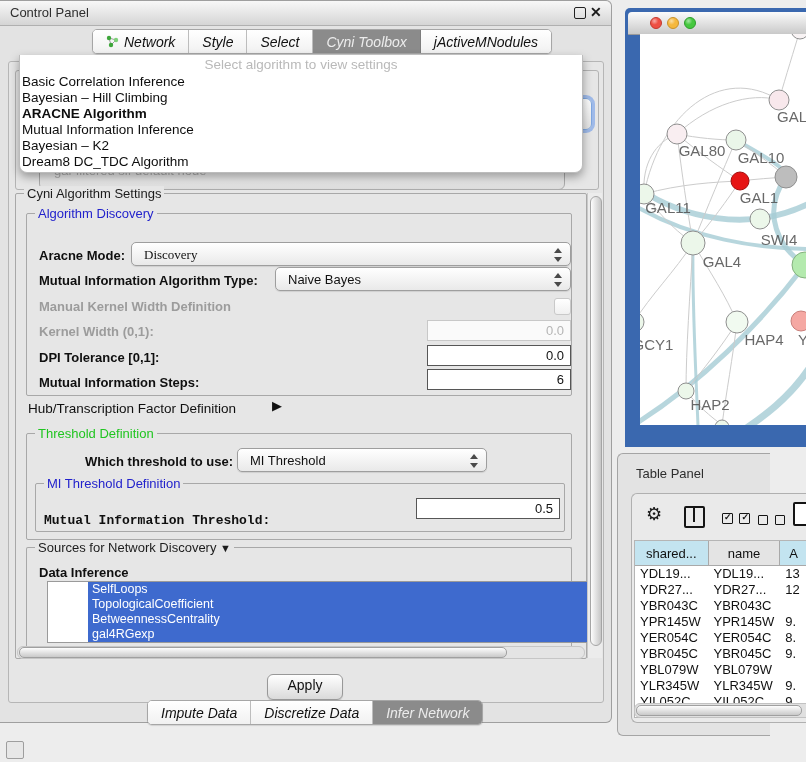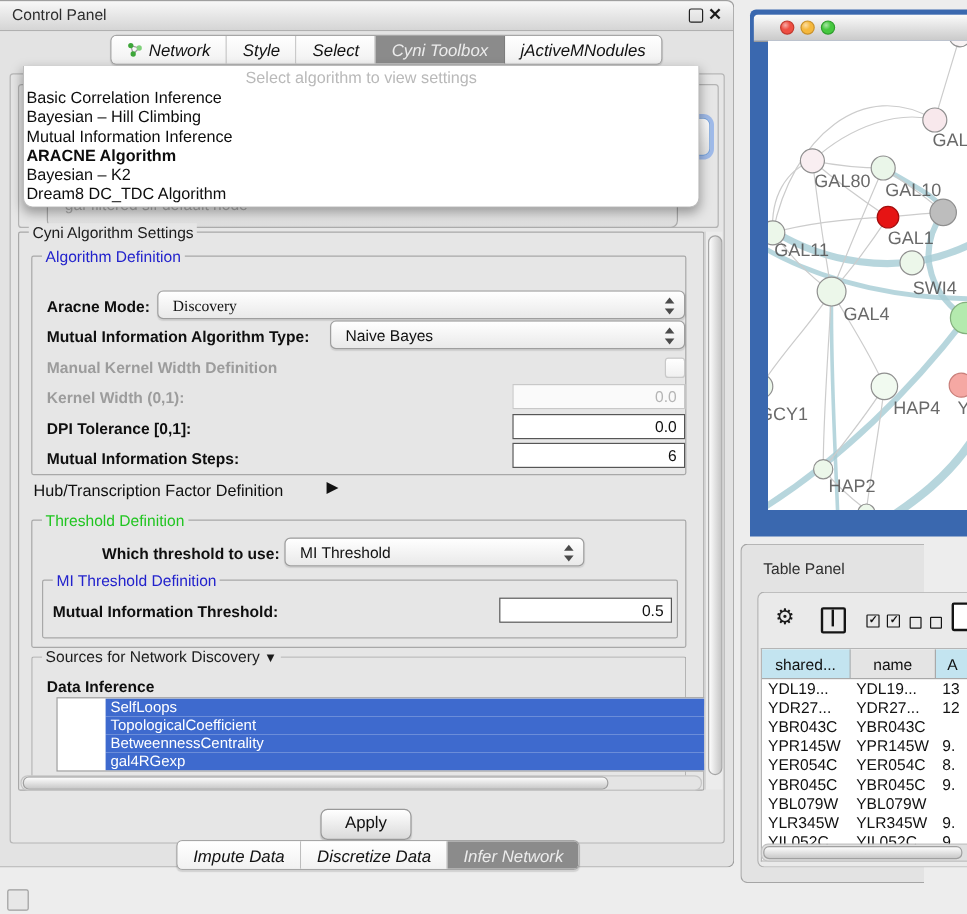--- a/index.html
+++ b/index.html
@@ -146,32 +146,32 @@
       <div class="abs" id="hidden-btn" style="left:558px;top:36px;"></div>
       <div class="abs" id="hidden-combo" style="left:30px;top:106px;width:524px;">
         <span>gal-filtered sif default node</span>
       </div>
 
       <div class="abs" id="algo-dropdown" style="left:10px;top:-7px;">
         <div id="dd-placeholder">Select algorithm to view settings</div>
         <div id="dd-items">
             <div class="dd-item">Basic Correlation Inference</div>
             <div class="dd-item">Bayesian – Hill Climbing</div>
+            <div class="dd-item sel">ARACNE Algorithm</div>
             <div class="dd-item">Mutual Information Inference</div>
-            <div class="dd-item sel">ARACNE Algorithm</div>
             <div class="dd-item">Bayesian – K2</div>
             <div class="dd-item">Dream8 DC_TDC Algorithm</div>
           </div>
       </div>
 
       <div class="abs group" style="left:6px;top:131px;width:570px;height:464px;">
         <span class="legend" style="left:8px;color:#1c1c1c;">Cyni Algorithm Settings</span>
 
         <div class="abs group" style="left:10px;top:19px;width:544px;height:181px;">
-          <span class="legend blue" style="left:8px;">Algorithm Definition</span>
+          <span class="legend blue" style="left:8px;">Algorithm Discovery</span>
 
           <div class="lbl" style="left:12px;top:34px;">Aracne Mode:</div>
           <div class="combo" style="left:104px;top:28px;width:440px;font-family:Liberation Serif, serif;">
             <span class="val">Discovery</span>
             <span class="steppers">
                 <span class="up"></span>
                 <span class="dn"></span>
               </span>
           </div>
 
@@ -207,21 +207,21 @@
           <div class="combo" style="left:210px;top:14px;width:250px;">
             <span class="val">MI Threshold</span>
             <span class="steppers">
                 <span class="up"></span>
                 <span class="dn"></span>
               </span>
           </div>
 
           <div class="abs group" style="left:8px;top:49px;width:528px;height:47px;">
             <span class="legend blue" style="left:8px;background:#e6e6e6;">MI Threshold Definition</span>
-            <div class="lbl" style="left:8px;top:18px;">Mutual Information Threshold:</div>
+            <div class="lbl" style="left:8px;top:29px;font-family:Liberation Mono, monospace;">Mutual Information Threshold:</div>
             <div class="field" style="left:380px;top:14px;width:144px;">0.5</div>
           </div>
         </div>
 
         <div class="abs group" style="left:10px;top:353px;width:544px;height:100px;border-bottom:none;">
           <span class="legend" style="left:8px;color:#1c1c1c;">
             <span>Sources for Network Discovery</span>
             <span style="font-size:11px;">▼</span>
           </span>
           <div class="lbl" style="left:12px;top:17px;">Data Inference</div>

